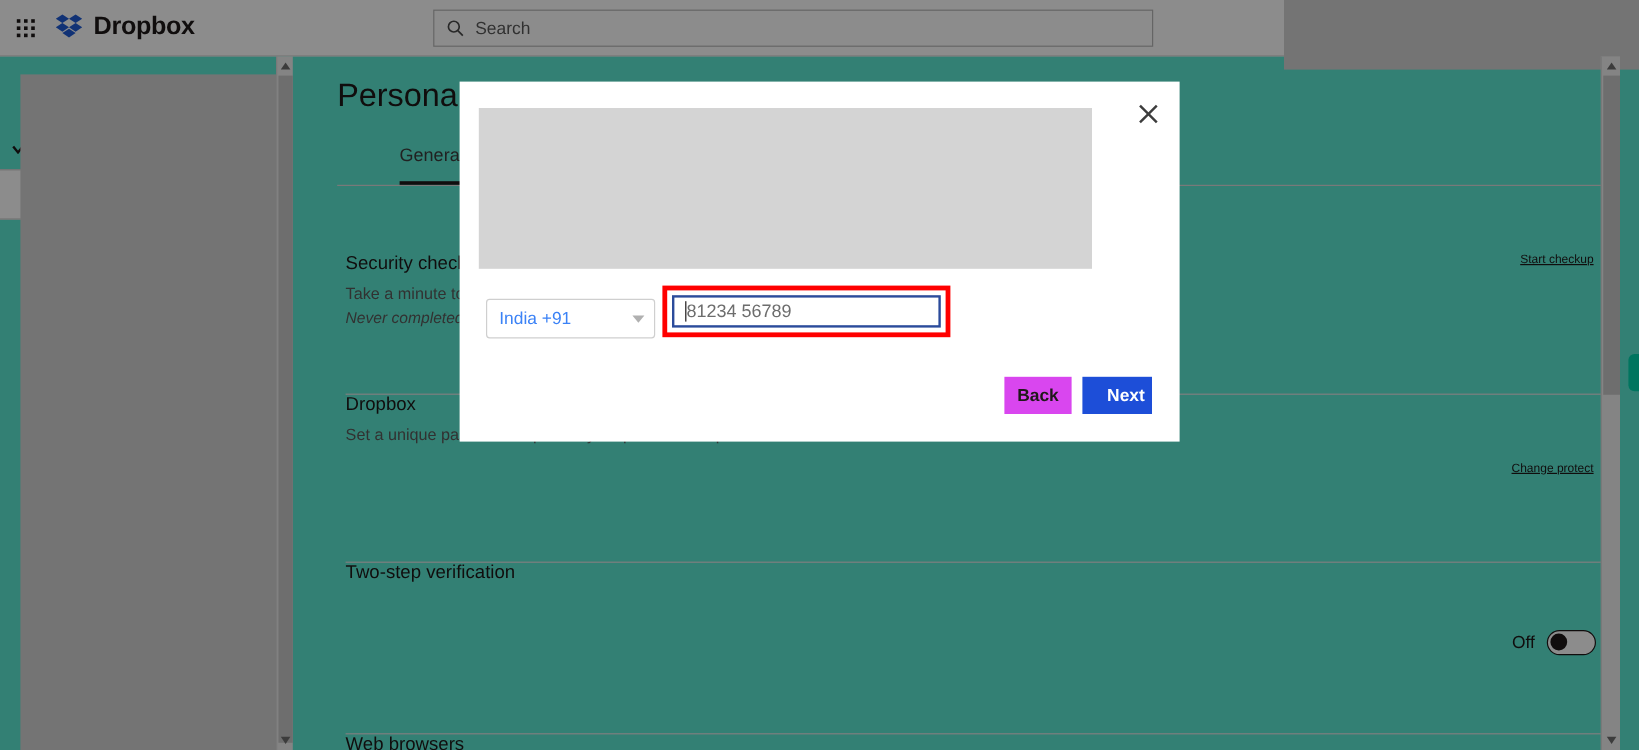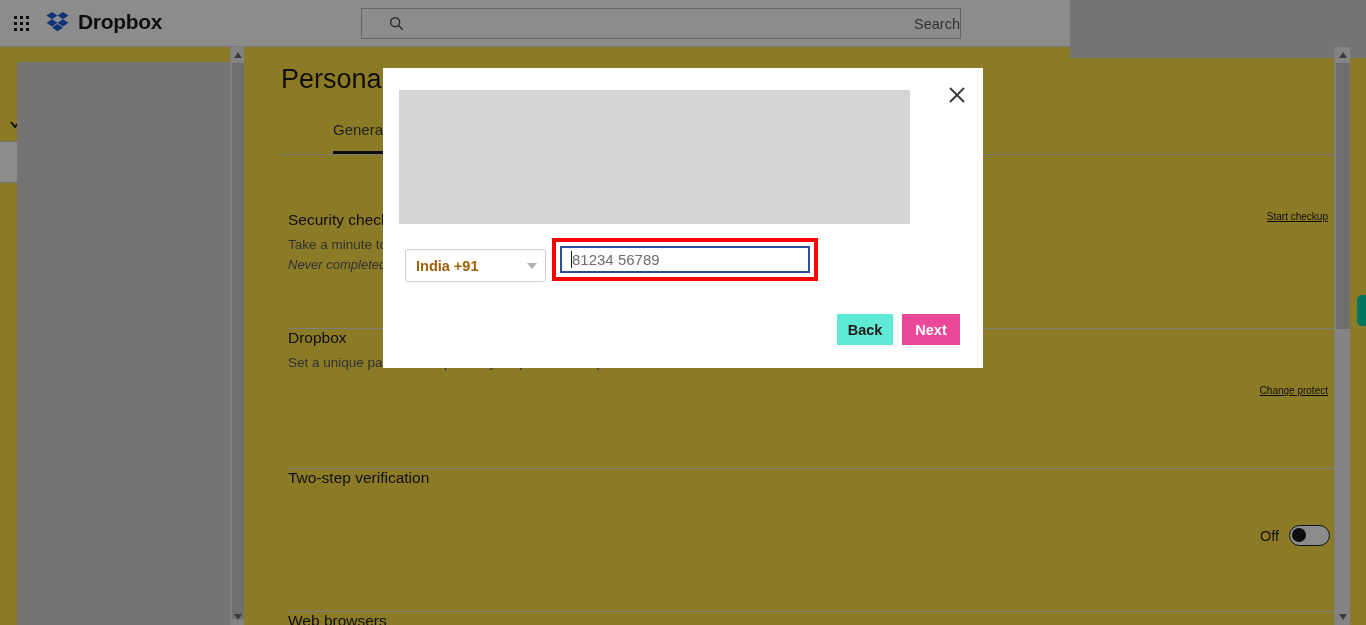--- a/index.html
+++ b/index.html
@@ -12,21 +12,21 @@
     height: 625px;
     overflow: hidden;
     font-family: "Liberation Sans", sans-serif;
     position: relative;
   }
 
   
   #page {
     position: absolute;
     inset: 0;
-    background: #fde047;
+    background: #5eead4;
   }
 
   
   #topbar {
     position: absolute;
     left: 0; top: 0;
     width: 1366px; height: 47px;
     background: #ffffff;
     border-bottom: 1px solid #e0e0e0;
     box-sizing: border-box;
@@ -63,22 +63,21 @@
   }
   #searchbox {
     position: absolute;
     left: 361px; top: 8px;
     width: 600px; height: 31px;
     border: 1px solid #b8b8b8;
     background: #ffffff;
     box-sizing: border-box;
     display: flex;
     align-items: center;
-    padding-left: 27px;
-    justify-content: space-between;
+    padding-left: 10px;
   }
   #searchbox .sicon { width: 15px; height: 15px; display:block; flex: 0 0 auto; }
   #searchbox .sph {
     margin-left: 9px;
     font-size: 14.5px;
     color: #5a5a5a;
   }
 
   
   #left-panel {
@@ -279,34 +278,33 @@
     border-radius: 3px;
     background: #ffffff;
     box-sizing: border-box;
     display: flex;
     align-items: center;
     padding: 0 8px 0 10px;
     cursor: pointer;
   }
   #country-select .cval {
     font-size: 14.5px;
-    color: #a16207;
+    color: #3b82f6;
     flex: 1 1 auto;
-    font-weight: bold;
   }
   #country-select .cchev {
     width: 0; height: 0;
     border-left: 5.5px solid transparent;
     border-right: 5.5px solid transparent;
     border-top: 6px solid #b0b0b0;
   }
   #phone-highlight {
     position: absolute;
     left: 169px; top: 170px;
-    width: 266px; height: 43px;
+    width: 240px; height: 43px;
     border: 4px solid #ff0000;
     box-sizing: border-box;
   }
   #phone-input {
     position: absolute;
     left: 4px; top: 4px;
     right: 4px; bottom: 4px;
     border: 2px solid #2b4b9b;
     background: #ffffff;
     box-sizing: border-box;
@@ -321,39 +319,40 @@
     flex: 0 0 auto;
   }
   #phone-ph {
     font-size: 15px;
     color: #6d6d6d;
   }
   #btn-back {
     position: absolute;
     left: 454px; top: 246px;
     width: 56px; height: 31px;
-    background: #5eead4;
+    background: #d946ef;
     color: #1e1919;
     border: none;
     font-size: 14.5px;
     font-weight: bold;
     font-family: "Liberation Sans", sans-serif;
     cursor: pointer;
   }
   #btn-next {
     position: absolute;
     left: 519px; top: 246px;
     width: 58px; height: 31px;
-    background: #ec4899;
+    background: #1d4ed8;
     color: #ffffff;
     border: none;
     font-size: 14.5px;
     font-weight: bold;
     font-family: "Liberation Sans", sans-serif;
     cursor: pointer;
+    text-align: right;
   }
 </style>
 </head>
 <body>
 
 <div id="page">
 
   <div id="topbar">
     <div id="grid-icon">
       <i></i>

